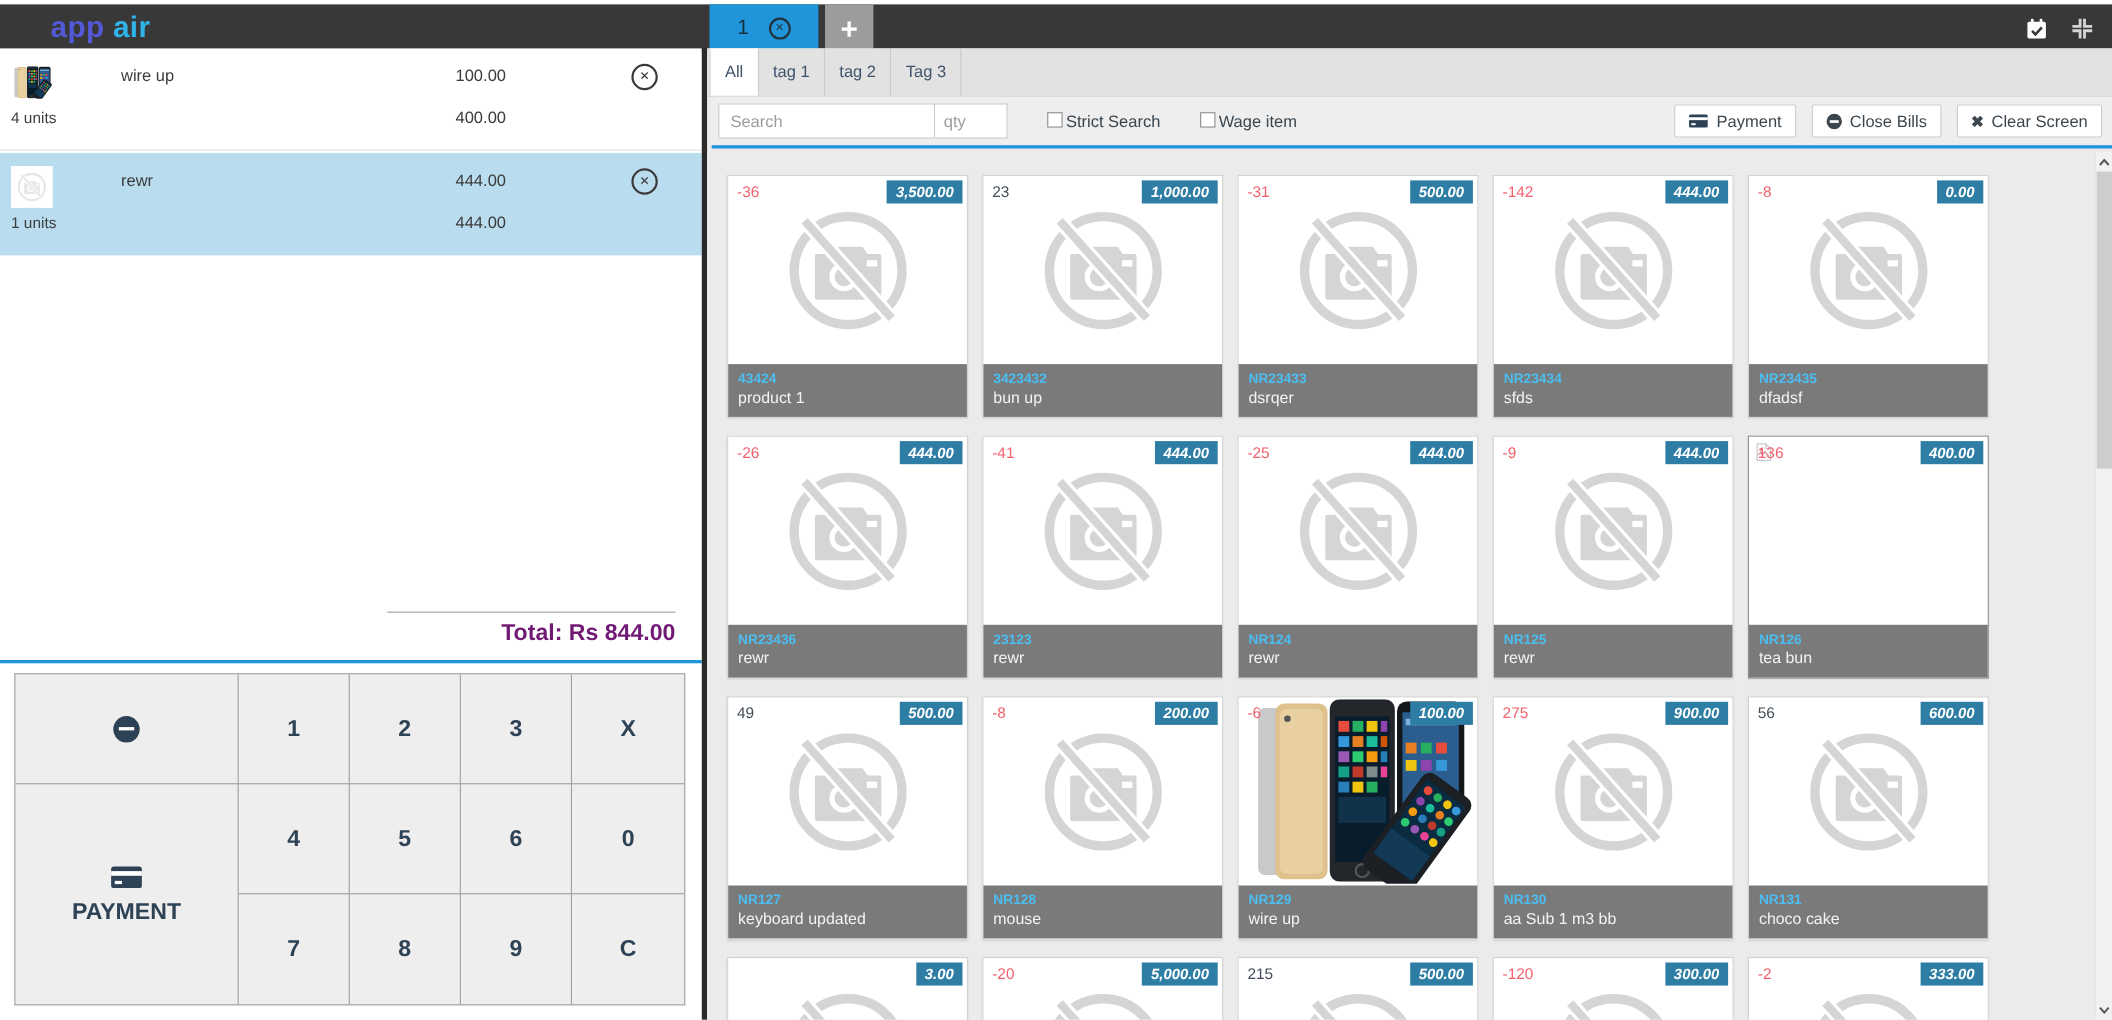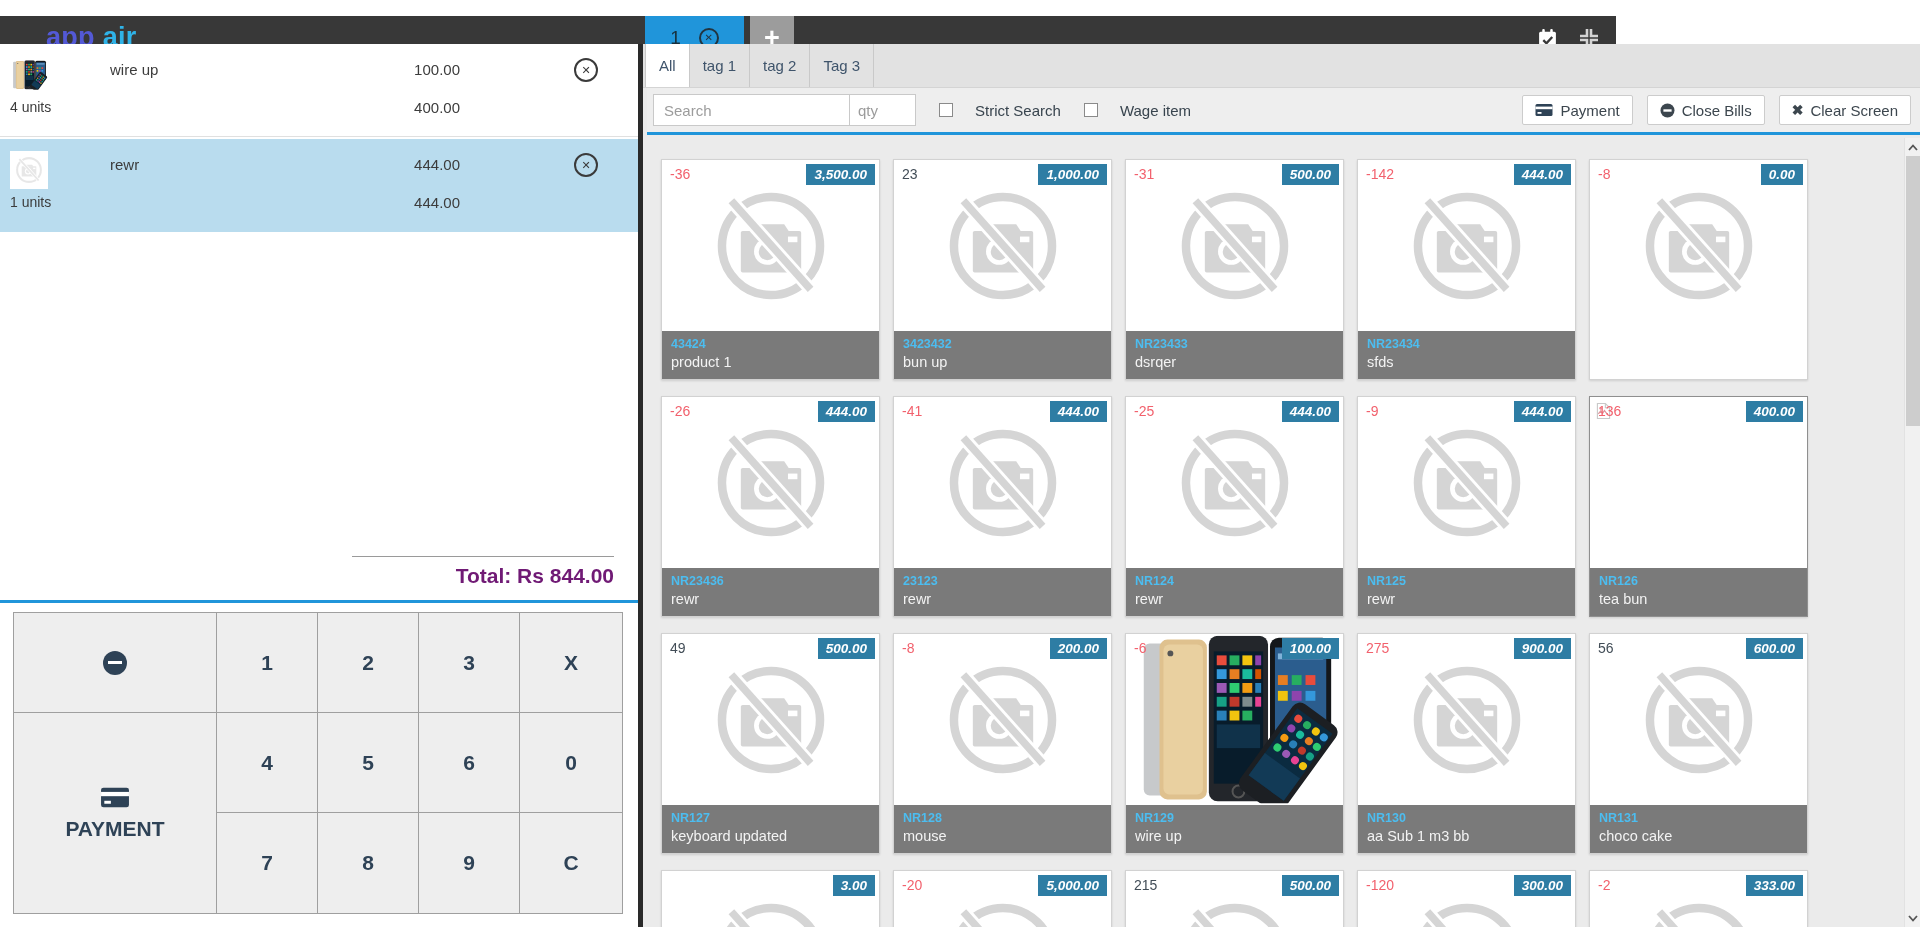--- a/index.html
+++ b/index.html
@@ -1,20 +1,20 @@
 <!DOCTYPE html>
 <html><head>
 <meta charset="utf-8">
 <style>
   * { margin:0; padding:0; box-sizing:border-box; }
   html,body { width:1920px; height:927px; overflow:hidden;
     font-family:"Liberation Sans","DejaVu Sans",sans-serif; background:#fff; }
 
   
-  .header{position:absolute;left:0;top:16px;width:1616px;height:44px;background:#383838;}
+  .header{position:absolute;left:0;top:4px;width:1920px;height:44px;background:#383838;}
   .logo{position:absolute;left:46px;top:6px;font-size:27px;font-weight:bold;letter-spacing:.3px;}
   .logo .app{color:#5359d6;} .logo .air{color:#2fb3e8;}
   .bill-tab{position:absolute;left:645px;top:0;width:99px;height:44px;background:#2095da;
     display:flex;align-items:center;justify-content:center;gap:18px;cursor:pointer;}
   .bill-tab .num{font-size:19px;color:#17303d;}
   .circle-x{width:20px;height:20px;border:2px solid #22343f;border-radius:50%;
     display:flex;align-items:center;justify-content:center;font-size:10px;font-weight:bold;color:#22343f;line-height:1;}
   .add-tab{position:absolute;left:750px;top:0;width:44px;height:44px;background:#9c9c9c;color:#fff;
     font-size:27px;font-weight:bold;display:flex;align-items:center;justify-content:center;cursor:pointer;}
   .header-right{position:absolute;right:16px;top:0;height:44px;display:flex;align-items:center;gap:20px;}
@@ -54,21 +54,21 @@
     border-bottom:1px solid #d4d4d4;}
   .cat-tab{padding:0 13px;display:flex;align-items:center;font-size:15px;color:#3f546b;
     border-right:1px solid #c9c9c9;cursor:pointer;}
   .cat-tab:first-child{margin-left:2px;}
   .cat-tab.active{background:#fff;border-left:1px solid #c9c9c9;}
   .toolbar{position:absolute;left:4px;top:44px;width:100%;height:47px;background:#eeeeee;
     border-bottom:3px solid #2095da;display:flex;align-items:center;padding:0 13px 0 6px;}
   .search-input{width:197px;height:32px;border:1px solid #c9c9c9;background:#fff;padding:0 10px;font-size:15px;color:#333;}
   .qty-input{width:66px;height:32px;border:1px solid #c9c9c9;border-left:none;background:#fff;padding:0 8px;font-size:15px;color:#333;}
   input::placeholder{color:#9c9c9c;}
-  .chk{margin-left:23px;display:flex;align-items:center;gap:22px;font-size:15px;color:#38444e;cursor:pointer;}
+  .chk{margin-left:36px;display:flex;align-items:flex-start;gap:3px;font-size:15px;color:#38444e;cursor:pointer;}
   .chk input{appearance:none;-webkit-appearance:none;width:14px;height:14px;border:1.5px solid #8a8a8a;background:#fff;cursor:pointer;}
   .toolbar-buttons{margin-left:auto;display:flex;gap:14px;}
   .tbtn{height:30px;background:#fff;border:1px solid #ccc;border-radius:2px;padding:0 12px;
     display:flex;align-items:center;gap:7px;font-size:15px;color:#3c464e;cursor:pointer;}
   .x-glyph{font-size:14px;font-weight:bold;color:#3c464e;}
 
   .grid-area{position:absolute;left:0;top:94px;right:0;bottom:0;background:#ebebeb;overflow:hidden;
     padding:21px 0 0 18px;}
   .cards{display:flex;flex-wrap:wrap;width:1185px;}
   .card{position:relative;width:219px;height:221px;background:#fff;border:1px solid #d2d2d2;
@@ -368,20 +368,24 @@
           </div>
         </div>
         <div class="card">
           <div class="body">
             <svg class="cam-ic" viewBox="0 0 140 120">
               <use href="#p-cam"></use>
             </svg>
           </div>
           <span class="stock red">-8</span>
           <span class="price">0.00</span>
+          <div class="footer">
+            <div class="code">NR23435</div>
+            <div class="name">dfadsf</div>
+          </div>
         </div>
         <div class="card">
           <div class="body">
             <svg class="cam-ic" viewBox="0 0 140 120">
               <use href="#p-cam"></use>
             </svg>
           </div>
           <span class="stock red">-26</span>
           <span class="price">444.00</span>
           <div class="footer">

